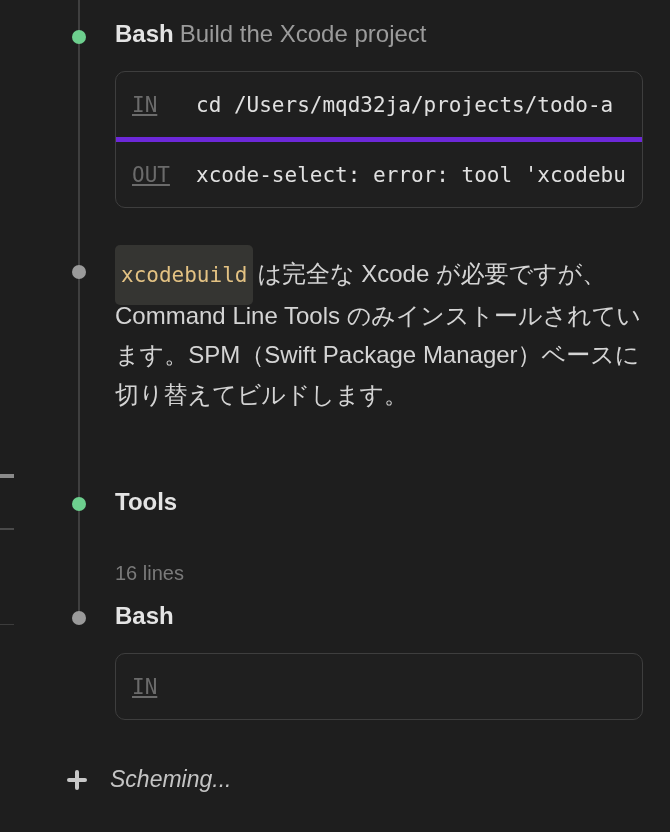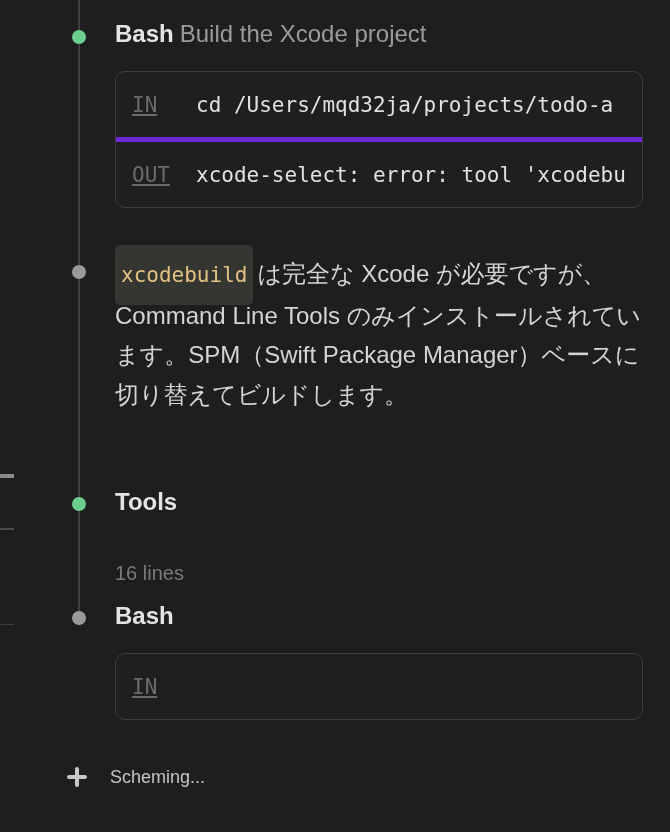--- a/index.html
+++ b/index.html
@@ -141,22 +141,23 @@
     }
     .status-icon::before, .status-icon::after {
       content: "";
       position: absolute;
       background: #c8c8c8;
       border-radius: 2px;
     }
     .status-icon::before { left: 1px; top: 9px; width: 20px; height: 4px; }
     .status-icon::after { left: 9px; top: 1px; width: 4px; height: 20px; }
     .status-text {
-      font-size: 18px;
+      font-size: 23px;
       color: #c4c4c4;
+      font-style: italic;
     }
   </style>
 </head>
 <body>
 
 <div class="edge-mark m1"></div>
 <div class="edge-mark m2"></div>
 <div class="edge-mark m3"></div>
 
 <div class="timeline-line"></div>

